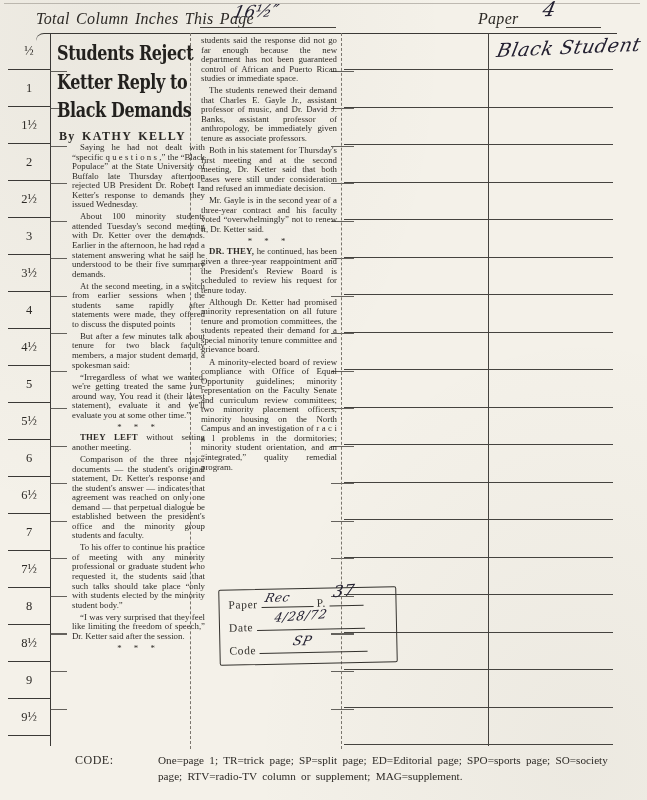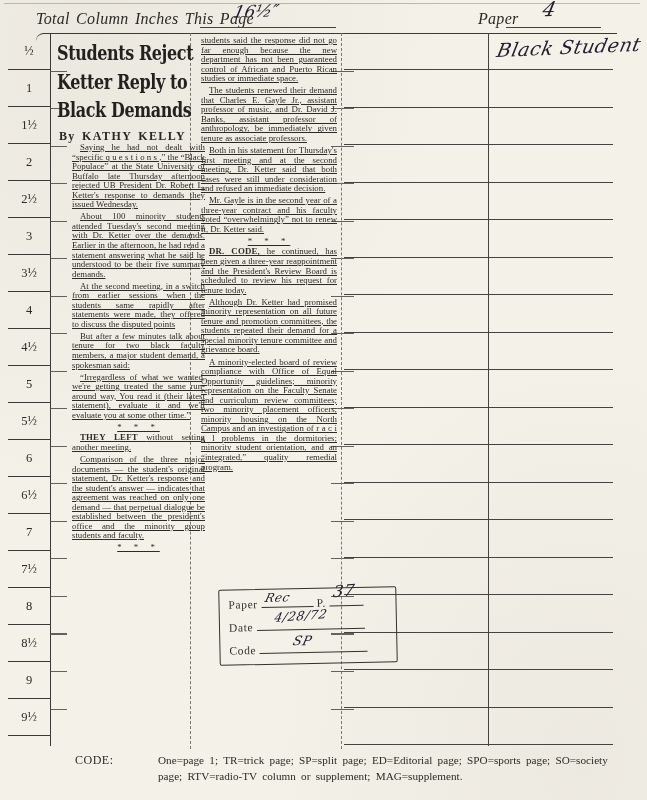--- a/index.html
+++ b/index.html
@@ -34,21 +34,21 @@
   .clip-edge{width:0;border-left:1px dashed #7a756d;top:33px;height:716px;}
   
   .headline{left:57px;top:39px;width:190px;transform:scaleX(.8);transform-origin:top left;}
   .headline-line{font-family:"DejaVu Serif", serif;font-weight:bold;font-size:20px;line-height:28.5px;
     letter-spacing:-.5px;color:#23211e;white-space:nowrap;}
   .byline{left:56px;top:129px;width:133px;text-align:center;font-weight:bold;font-size:12px;
     letter-spacing:1.4px;word-spacing:2px;color:#2a2825;}
   .col{font-size:8.8px;line-height:9.55px;text-align:justify;color:#2e2b27;}
   .col-left{left:72px;top:143px;width:133px;}
   .col-right{left:201px;top:36px;width:136px;}
-  .col p{margin:0 0 2.5px;text-indent:8px;text-decoration:underline;}
+  .col p{margin:0 0 2.5px;text-indent:8px;}
   .col p.noindent{text-indent:0;}
   .col p.stars{text-indent:0;text-align:center;letter-spacing:5px;margin:1px 0;}
   .col b{letter-spacing:.2px;}
   
   .note{left:498px;top:36px;width:140px;font-size:19px;letter-spacing:.5px;
     transform:skewX(-14deg) rotate(-2.5deg);white-space:nowrap;}
   
   .stamp{left:219px;top:588px;width:178px;height:76px;border:1.6px solid #33312d;border-radius:2px;
     transform:rotate(-1.2deg);padding:5px 7px 0 9px;box-sizing:border-box;}
   .stamp-row{position:relative;height:23px;font-size:11.5px;letter-spacing:.6px;color:#33312d;}
@@ -194,29 +194,31 @@
   <div class="abs byline">By KATHY KELLY</div>
   <div class="abs col col-left" id="col-left">
       <p>Saying he had not dealt with “specific q u e s t i o n s ,” the “Black Populace” at the State University of Buffalo late Thursday afternoon rejected UB President Dr. Robert L. Ketter's response to demands they issued Wednesday.</p>
       <p>About 100 minority students attended Tuesday's second meeting with Dr. Ketter over the demands. Earlier in the afternoon, he had read a statement answering what he said he understood to be their five summary demands.</p>
       <p>At the second meeting, in a switch from earlier sessions when the students same rapidly after statements were made, they offered to discuss the disputed points</p>
       <p>But after a few minutes talk about tenure for two black faculty members, a major student demand, a spokesman said:</p>
       <p>“Irregardless of what we wanted, we're getting treated the same run-around way, You read it (their latest statement), evaluate it and we'll evaluate you at some other time.”</p>
       <p class="stars">* * *</p>
       <p><b>THEY LEFT </b>without setting another meeting.</p>
       <p>Comparison of the three major documents — the student's original statement, Dr. Ketter's response and the student's answer — indicates that agreement was reached on only one demand — that perpetual dialogue be established between the president's office and the minority group students and faculty.</p>
+      <p>To his offer to continue his practice of meeting with any minority professional or graduate student who requested it, the students said that such talks should take place “only with students elected by the minority student body.”</p>
+      <p>“I was very surprised that they feel like limiting the freedom of speech,” Dr. Ketter said after the session.</p>
       <p class="stars">* * *</p>
     </div>
   <div class="abs col col-right" id="col-right">
       <p class="noindent">students said the response did not go far enough because the new department has not been guaranteed control of African and Puerto Rican studies or immediate space.</p>
       <p>The students renewed their demand that Charles E. Gayle Jr., assistant professor of music, and Dr. David J. Banks, assistant professor of anthropology, be immediately given tenure as associate professors.</p>
       <p>Both in his statement for Thursday's first meeting and at the second meeting, Dr. Ketter said that both cases were still under consideration and refused an immediate decision.</p>
       <p>Mr. Gayle is in the second year of a three-year contract and his faculty voted “overwhelmingly” not to renew it, Dr. Ketter said.</p>
       <p class="stars">* * *</p>
-      <p><b>DR. CODE, </b>he continued, has been given a three-year reappointment and the President's Review Board is scheduled to review his request for tenure today.</p>
+      <p><b>DR. THEY, </b>he continued, has been given a three-year reappointment and the President's Review Board is scheduled to review his request for tenure today.</p>
       <p>Although Dr. Ketter had promised minority representation on all future tenure and promotion committees, the students repeated their demand for a special minority tenure committee and grievance board.</p>
       <p>A minority-elected board of review compliance with Office of Equal Opportunity guidelines; minority representation on the Faculty Senate and curriculum review committees; two minority placement officers; minority housing on the North Campus and an investigation of r a c i a l problems in the dormitories; minority student orientation, and an “integrated,” quality remedial program.</p>
     </div>
 
   <div class="abs hw note">Black Student</div>
 
   <div class="abs stamp">
     <div class="stamp-row">
       <span class="stamp-label">Paper</span>
       <span class="stamp-underline u-paper"><span class="hw-sm hw-paper">Rec</span></span>

